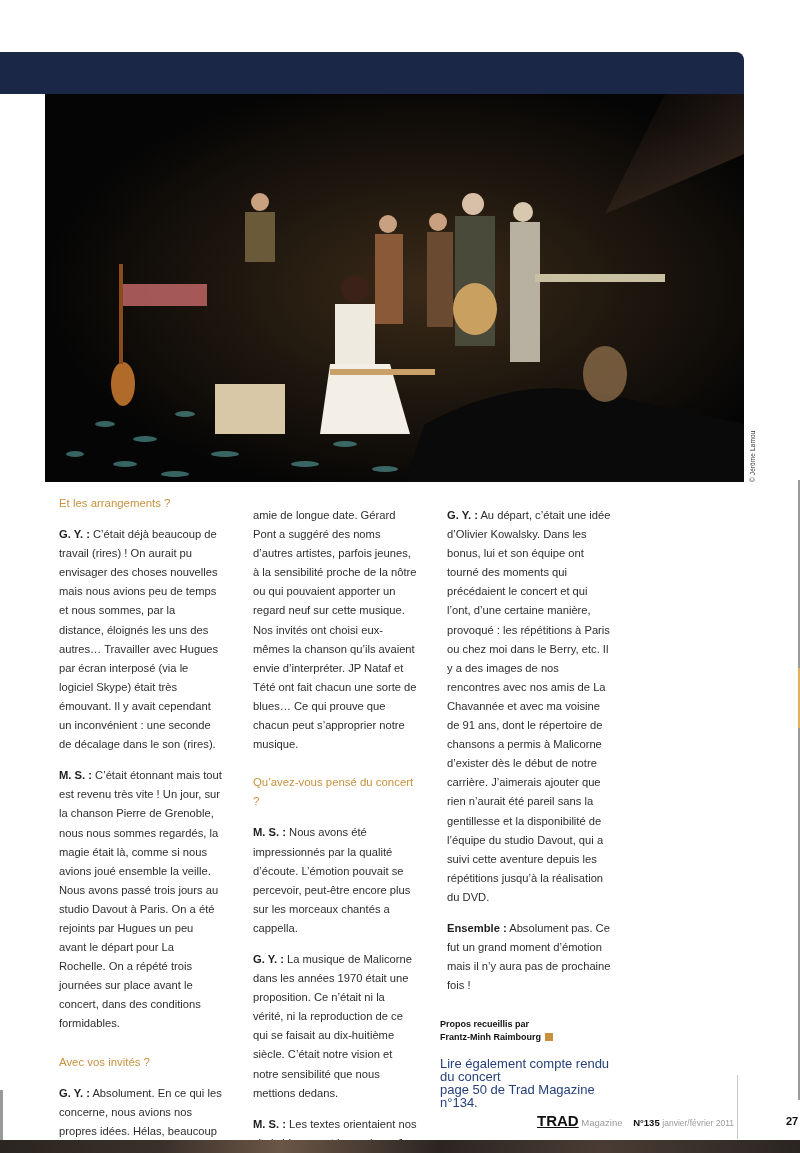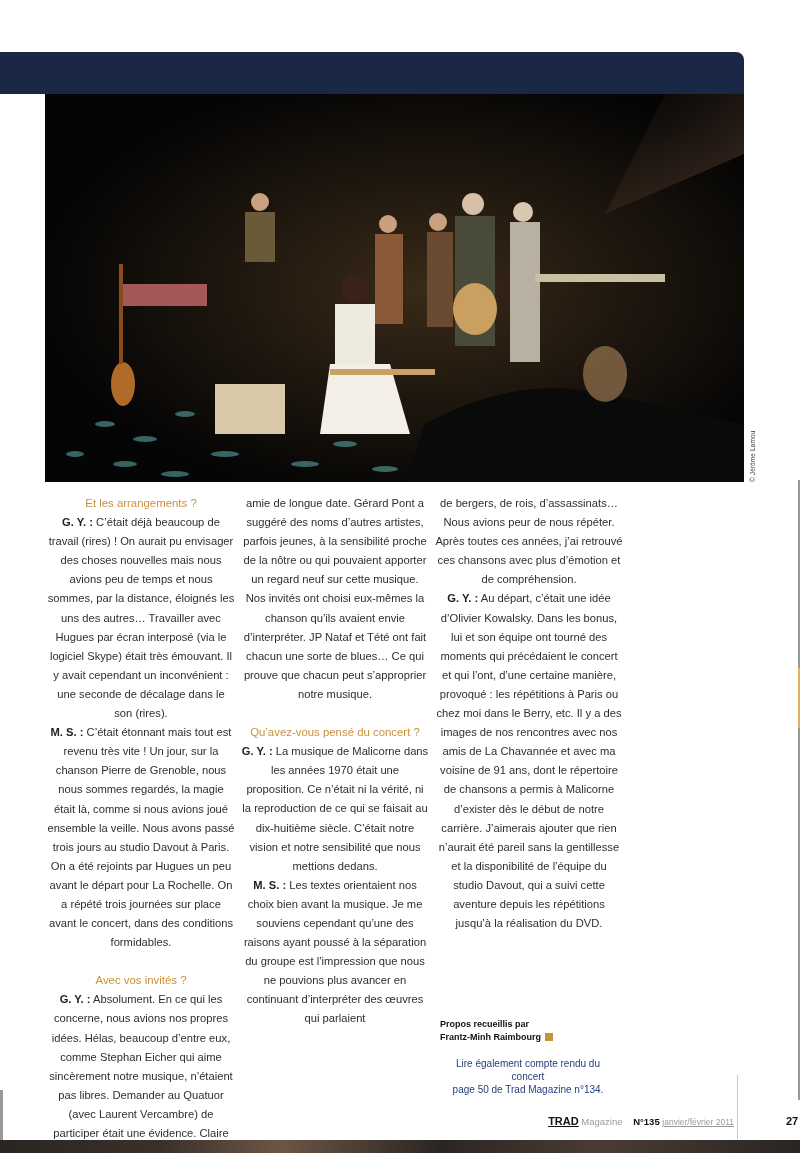--- a/index.html
+++ b/index.html
@@ -21,53 +21,53 @@
     font-size: 6.5px; color: #333; white-space: nowrap; letter-spacing: 0.1px;
   }
 
   .col {
     position: absolute; top: 494px; width: 188px;
     font-size: 11.2px; line-height: 19.1px; color: #2e2e2e;
   }
   .col1 { left: 47px; }
   .col2 { left: 241px; }
   .col3 { left: 435px; }
-  .col p { margin: 0; text-align: center; }
+  .col p { margin: 12px; text-align: left; }
   .col .q {
     color: #c9913e; font-size: 11.4px; line-height: 19.1px; margin-top: 19px;
   }
   .col .q.first { margin-top: 0; }
   .col .spk { font-weight: bold; color: #1e1e1e; }
 
   .credit-block {
     position: absolute; left: 440px; top: 1018px; width: 176px;
     font-size: 9px; line-height: 13px; font-weight: bold; color: #111;
   }
   .credit-sq { display: inline-block; width: 8px; height: 8px; background: #c9913e; margin-left: 4px; vertical-align: -1px; }
   .see-also {
     position: absolute; left: 440px; top: 1057px; width: 176px;
-    text-align: center; font-size: 10px; line-height: 13px; color: #243f7a;
+    text-align: left; font-size: 13px; line-height: 13px; color: #243f7a;
   }
 
   .right-rule {
     position: absolute; left: 798px; top: 480px; width: 2px; height: 620px; background: #9a9a9a;
   }
   .right-rule-orange {
     position: absolute; left: 798px; top: 668px; width: 2px; height: 60px; background: #e0b060;
   }
 
   .footer {
     position: absolute; top: 1111px; left: 0; width: 800px; height: 20px;
     font-size: 9.5px; line-height: 20px;
   }
   .footer .left-part { position: absolute; right: 66px; white-space: nowrap; color: #111; }
-  .footer .trad { font-weight: bold; font-size: 11px; text-decoration: underline; }
+  .footer .trad { font-weight: bold; font-size: 15px; text-decoration: underline; }
   .footer .mag { color: #9a9a9a; }
   .footer .num { font-weight: bold; margin-left: 8px; }
-  .footer .date { color: #9a9a9a; font-size: 8.5px; text-decoration: underline; }
+  .footer .date { color: #9a9a9a; font-size: 8.5px; }
   .footer .sep { position: absolute; left: 737px; top: -36px; width: 1px; height: 64px; background: #c8c8c8; }
   .footer .page { position: absolute; left: 786px; font-weight: bold; font-size: 11px; color: #111; }
   .bottom-strip {
     position: absolute; left: 0; top: 1140px; width: 800px; height: 13px;
     background: linear-gradient(90deg, #2a2520 0%, #3a302a 20%, #6b5646 35%, #2b2522 55%, #4a3c34 75%, #2a2522 100%);
   }
   .left-edge { position: absolute; left: 0; top: 1090px; width: 3px; height: 50px; background: #999; }
 </style>
 </head>
 <body>
@@ -147,27 +147,28 @@
   <p class="q first">Et les arrangements ?</p>
   <p><span class="spk">G. Y. :</span><span> C’était déjà beaucoup de travail (rires) ! On aurait pu envisager des choses nouvelles mais nous avions peu de temps et nous sommes, par la distance, éloignés les uns des autres… Travailler avec Hugues par écran interposé (via le logiciel Skype) était très émouvant. Il y avait cependant un inconvénient : une seconde de décalage dans le son (rires).</span></p>
   <p><span class="spk">M. S. :</span><span> C’était étonnant mais tout est revenu très vite ! Un jour, sur la chanson Pierre de Grenoble, nous nous sommes regardés, la magie était là, comme si nous avions joué ensemble la veille. Nous avons passé trois jours au studio Davout à Paris. On a été rejoints par Hugues un peu avant le départ pour La Rochelle. On a répété trois journées sur place avant le concert, dans des conditions formidables.</span></p>
   <p class="q">Avec vos invités ?</p>
   <p><span class="spk">G. Y. :</span><span> Absolument. En ce qui les concerne, nous avions nos propres idées. Hélas, beaucoup d’entre eux, comme Stephan Eicher qui aime sincèrement notre musique, n’étaient pas libres. Demander au Quatuor (avec Laurent Vercambre) de participer était une évidence. Claire Diterzi est une</span></p>
 </div>
 
 <div class="col col2">
   <p>amie de longue date. Gérard Pont a suggéré des noms d’autres artistes, parfois jeunes, à la sensibilité proche de la nôtre ou qui pouvaient apporter un regard neuf sur cette musique. Nos invités ont choisi eux-mêmes la chanson qu’ils avaient envie d’interpréter. JP Nataf et Tété ont fait chacun une sorte de blues… Ce qui prouve que chacun peut s’approprier notre musique.</p>
   <p class="q">Qu’avez-vous pensé du concert ?</p>
+  <p><span class="spk">M. S. :</span><span> Nous avons été impressionnés par la qualité d’écoute. L’émotion pouvait se percevoir, peut-être encore plus sur les morceaux chantés a cappella.</span></p>
   <p><span class="spk">G. Y. :</span><span> La musique de Malicorne dans les années 1970 était une proposition. Ce n’était ni la vérité, ni la reproduction de ce qui se faisait au dix-huitième siècle. C’était notre vision et notre sensibilité que nous mettions dedans.</span></p>
   <p><span class="spk">M. S. :</span><span> Les textes orientaient nos choix bien avant la musique. Je me souviens cependant qu’une des raisons ayant poussé à la séparation du groupe est l’impression que nous ne pouvions plus avancer en continuant d’interpréter des œuvres qui parlaient</span></p>
 </div>
 
 <div class="col col3">
-  <p>de bergers, de rois, d’assassinats… Nous avions peur de nous répéter. Après toutes ces années, j’ai retrouvé ces chansons avec plus d’émotion et de compréhension.</p>
   <p><span class="spk">G. Y. :</span><span> Au départ, c’était une idée d’Olivier Kowalsky. Dans les bonus, lui et son équipe ont tourné des moments qui précédaient le concert et qui l’ont, d’une certaine manière, provoqué : les répétitions à Paris ou chez moi dans le Berry, etc. Il y a des images de nos rencontres avec nos amis de La Chavannée et avec ma voisine de 91 ans, dont le répertoire de chansons a permis à Malicorne d’exister dès le début de notre carrière. J’aimerais ajouter que rien n’aurait été pareil sans la gentillesse et la disponibilité de l’équipe du studio Davout, qui a suivi cette aventure depuis les répétitions jusqu’à la réalisation du DVD.</span></p>
+  <p><span class="spk">Ensemble :</span><span> Absolument pas. Ce fut un grand moment d’émotion mais il n’y aura pas de prochaine fois !</span></p>
 </div>
 
 <div class="credit-block">
   <div>Propos recueillis par</div>
   <div><span>Frantz-Minh Raimbourg</span><span class="credit-sq"></span></div>
 </div>
 
 <div class="see-also">
   <div>Lire également compte rendu du concert</div>
   <div>page 50 de Trad Magazine n°134.</div>

